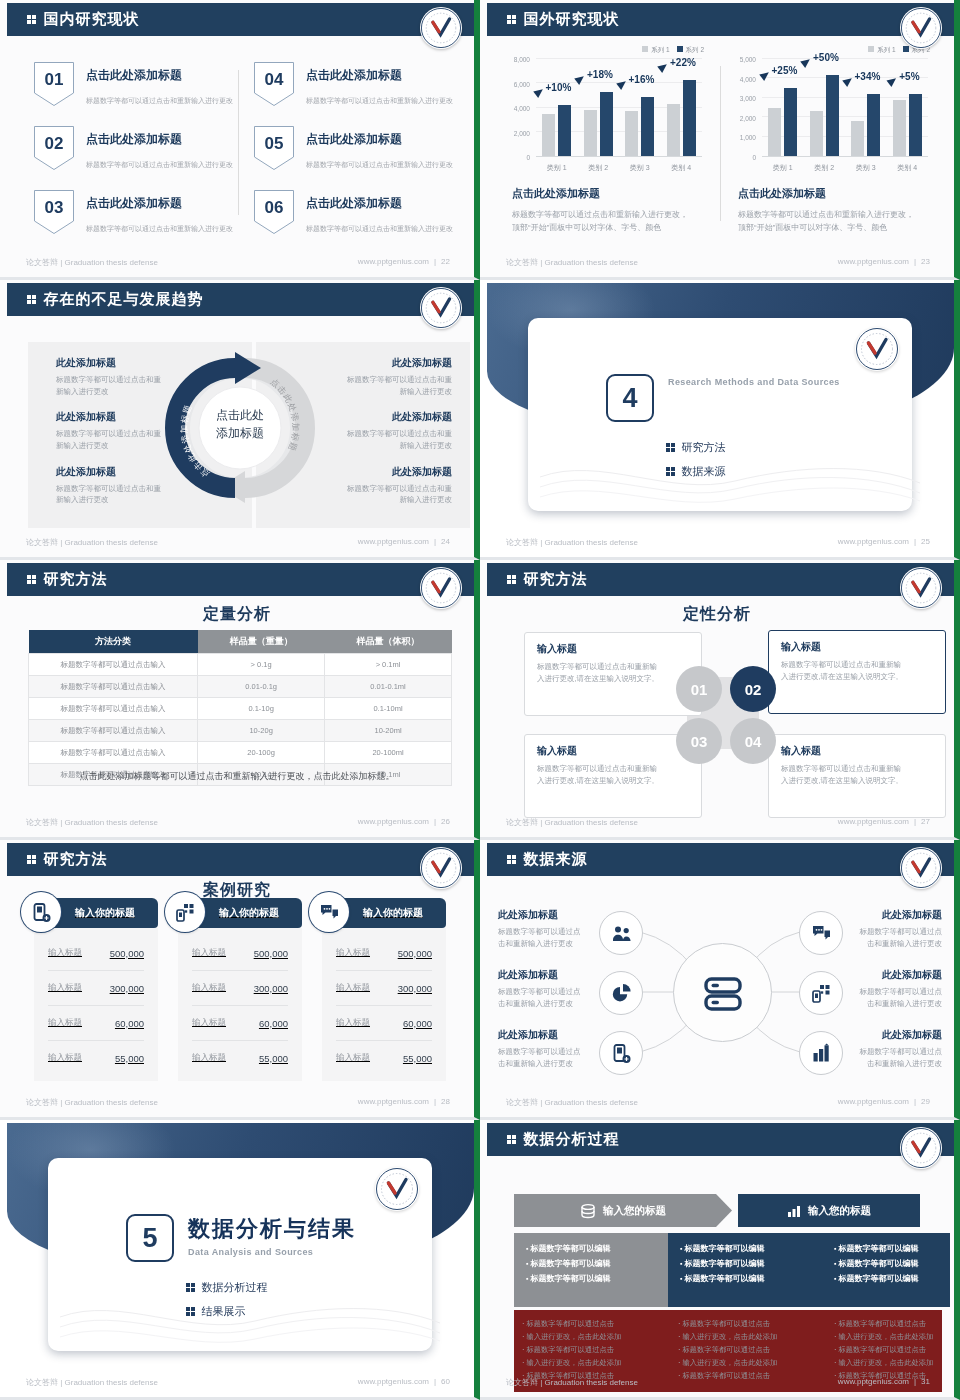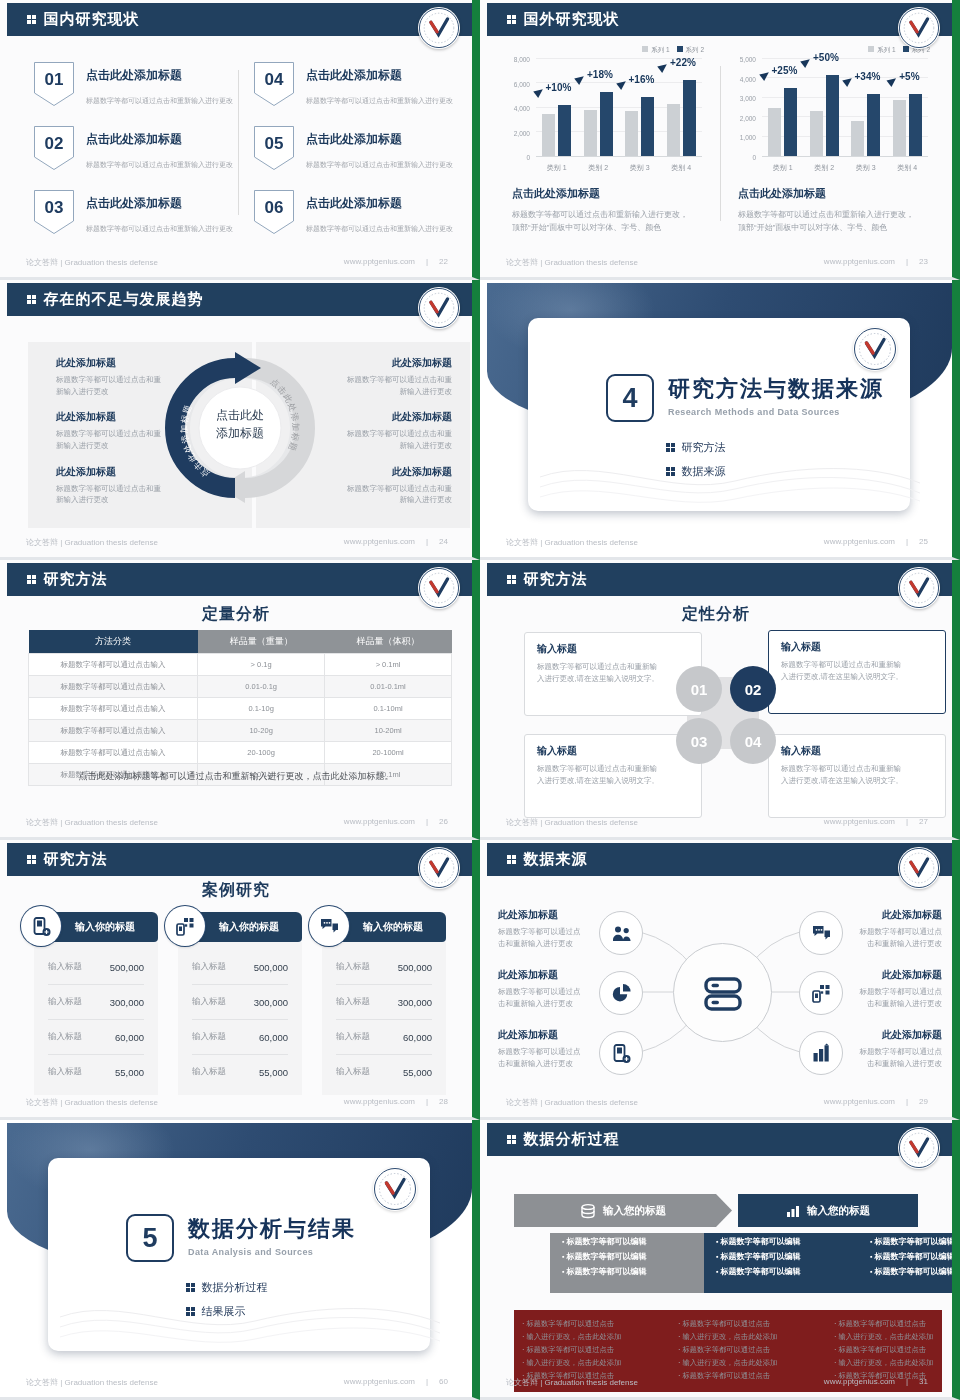--- a/index.html
+++ b/index.html
@@ -1,31 +1,31 @@
 <!DOCTYPE html>
 <html><head>
 <meta charset="utf-8">
 <style>
   html,body{margin:0;padding:0;}
   body{width:960px;height:1400px;background:#e3e6ea;font-family:"Liberation Sans","DejaVu Sans",sans-serif;}
   .deck{display:grid;grid-template-columns:480px 480px;grid-auto-rows:280px;width:960px;}
   .slide{position:relative;background:#fbfbfc;overflow:hidden;box-sizing:border-box;
-         border-bottom:3px solid #e3e6ea;border-right:8px solid #15803d;}
+         border-bottom:3px solid #e3e6ea;border-right:6px solid #15803d;}
   
   .s-head{position:absolute;top:3px;left:7px;right:0;height:33px;background:#21405f;color:#fff;
           display:flex;align-items:center;gap:8px;padding-left:20px;}
   .s-head .ttl{font-size:15px;font-weight:bold;letter-spacing:1px;}
   .dots{display:inline-grid;grid-template-columns:3.5px 3.5px;grid-auto-rows:3.5px;gap:1.5px;}
   .dots i{background:#fff;display:block;}
   .dots.navy i{background:#1f3c60;}
   .logo{position:absolute;top:7px;right:12px;width:42px;height:42px;border-radius:50%;background:#fff;
         box-shadow:0 1px 3px rgba(0,0,0,.25);display:flex;align-items:center;justify-content:center;z-index:5;}
   .s-foot{position:absolute;bottom:9px;left:26px;right:24px;display:flex;justify-content:space-between;
           font-size:8px;color:#b9bdc4;}
-  .s-foot .fr{display:flex;gap:11px;}
+  .s-foot .fr{display:flex;gap:5px;}
   .big-title{position:absolute;top:44px;left:0;right:0;text-align:center;font-size:16px;font-weight:bold;
              color:#1d3a5c;letter-spacing:1px;}
   
   .col6{position:absolute;top:62px;width:205px;}
   .col6.c1{left:34px;} .col6.c2{left:254px;}
   .vdiv{position:absolute;left:238px;top:70px;bottom:62px;width:1px;background:#dcdcdc;}
   .item6{display:flex;gap:12px;margin-bottom:18px;height:46px;}
   .pent{position:relative;width:40px;height:44px;flex:0 0 40px;}
   .pent b{position:absolute;left:0;right:0;top:4px;bottom:12px;display:flex;align-items:center;justify-content:center;
           font-size:17px;color:#1f3c60;}
@@ -77,39 +77,39 @@
   .sec-main{position:absolute;left:78px;top:56px;display:flex;gap:14px;align-items:flex-start;}
   .numbox{width:44px;height:44px;border:2px solid #1f3c60;border-radius:9px;display:flex;align-items:center;
           justify-content:center;font-size:27px;font-weight:bold;color:#1f3c60;}
   .sec-title{font-size:22px;font-weight:bold;color:#16335a;letter-spacing:2px;}
   .sec-sub{font-size:9px;font-weight:bold;color:#97a0ab;margin-top:3px;letter-spacing:.4px;}
   .sec-bullets{position:absolute;left:138px;top:122px;display:flex;flex-direction:column;gap:9px;}
   .sec-bullets .brow{display:flex;align-items:center;gap:7px;font-size:11px;color:#22395a;}
   .wave{position:absolute;left:12px;right:12px;bottom:6px;height:58px;}
   
   .qtable{position:absolute;left:28px;right:28px;top:70px;border-collapse:collapse;width:424px;}
-  .qtable th{font-size:9px;font-weight:normal;color:#fff;height:21px;}
+  .qtable th{font-size:9px;font-weight:bold;color:#fff;height:21px;}
   .qtable th.h1{background:#21405f;width:40%;}
   .qtable th.h2,.qtable th.h3{background:#8f9397;width:30%;}
   .qtable td{font-size:7.5px;color:#8c9096;text-align:center;height:19px;border:1px solid #e3e4e6;}
   .qtable tr:nth-child(odd) td{background:#f6f6f7;}
   .qtable tr:nth-child(even) td{background:#fff;}
   .qnote{position:absolute;top:210px;left:0;right:0;text-align:center;font-size:9px;color:#4b4f55;}
   
   .qcard{position:absolute;width:152px;height:64px;background:#fff;border:1px solid #d9dbde;border-radius:3px;
          padding:9px 12px;z-index:1;}
   .qcard.hl{border-color:#1f3c60;}
   .qcard .t{font-size:10px;font-weight:bold;color:#1d3a5c;margin-bottom:5px;}
   .qcard .d{font-size:7.5px;color:#9aa0a8;line-height:1.6;}
   .qsq{position:absolute;left:207px;top:117px;width:72px;height:72px;background:#e2e2e4;border-radius:18px;z-index:0;}
   .qn{position:absolute;width:46px;height:46px;border-radius:50%;display:flex;align-items:center;justify-content:center;
       font-size:15px;font-weight:bold;color:#fff;z-index:3;}
   .qn.g{background:#c6c8cb;} .qn.n{background:#1f3c60;}
   
-  .ccard{position:absolute;top:72px;width:124px;}
+  .ccard{position:absolute;top:58px;width:124px;text-decoration:underline;}
   .chead{position:relative;height:30px;background:#21405f;border-radius:6px 6px 4px 0;display:flex;align-items:center;
          justify-content:center;padding-left:18px;color:#fff;font-size:10px;font-weight:bold;}
   .cico{position:absolute;left:-13px;top:-6px;width:40px;height:40px;border-radius:50%;background:#fff;
         box-shadow:0 0 0 1px #2a4a71,0 1px 3px rgba(0,0,0,.2);display:flex;align-items:center;justify-content:center;}
   .cbody{background:#f4f4f5;padding:8px 0 6px;}
   .crow{display:flex;justify-content:space-between;align-items:center;height:34px;margin:0 14px;
         border-bottom:1px solid #e2e3e5;}
   .crow:last-child{border-bottom:none;}
   .crow .k{font-size:8.5px;color:#8d9299;}
   .crow .v{font-size:9.5px;color:#333f4d;}
@@ -122,21 +122,21 @@
   .stxt .t{font-size:10px;font-weight:bold;color:#1d3a5c;margin-bottom:4px;}
   .stxt .d{font-size:7.5px;color:#9aa0a8;line-height:1.6;}
   .stxt.r{text-align:right;}
   .conn{position:absolute;inset:0;z-index:1;}
   
   .stage1{position:absolute;left:34px;top:74px;width:218px;height:33px;background:#8d9094;
           clip-path:polygon(0 0,calc(100% - 16px) 0,100% 50%,calc(100% - 16px) 100%,0 100%);
           display:flex;align-items:center;justify-content:center;gap:7px;color:#fff;font-size:10.5px;font-weight:bold;}
   .stage2{position:absolute;left:258px;right:34px;top:74px;height:33px;background:#21405f;
           display:flex;align-items:center;justify-content:center;gap:7px;color:#fff;font-size:10.5px;font-weight:bold;}
-  .mbox{position:absolute;top:113px;width:132px;height:56px;padding:2px 12px;box-sizing:content-box;margin-left:36px;}
+  .mbox{position:absolute;top:113px;width:132px;height:56px;padding:9px 12px;box-sizing:content-box;}
   .mbox.m1{left:34px;background:#8d9094;} .mbox.m2{left:188px;background:#21405f;} .mbox.m3{left:342px;width:104px;background:#21405f;}
   .mbox .ln{font-size:8px;font-weight:bold;color:#fff;line-height:1.85;}
   .mbox .ln::before{content:"▪ ";font-size:7px;}
   .dbox{position:absolute;top:190px;width:140px;height:66px;background:#7f1d1d;padding:8px 8px;box-sizing:content-box;}
   .dbox.d1{left:34px;} .dbox.d2{left:190px;} .dbox.d3{left:346px;width:100px;}
   .dbox .ln{font-size:7.3px;color:#8f9399;line-height:1.78;white-space:nowrap;overflow:hidden;}
   .dbox .ln::before{content:"·  ";color:#aeb2b8;}
 </style>
 </head>
 <body>
@@ -491,21 +491,20 @@
     <div class="sec-photo"></div>
     <div class="sec-card">
       <div class="sec-logo">
           <svg width="44" height="44" viewBox="0 0 44 44">
             <use href="#logo-em"></use>
           </svg>
         </div>
       <div class="sec-main">
         <div class="numbox">4</div>
         <div>
-          <div class="sec-title">研究方法与数据来源</div>
           <div class="sec-sub">Research Methods and Data Sources</div>
         </div>
       </div>
       <div class="sec-bullets">
         <div class="brow">
             <span class="dots navy">
               <i></i>
               <i></i>
               <i></i>
               <i></i>

